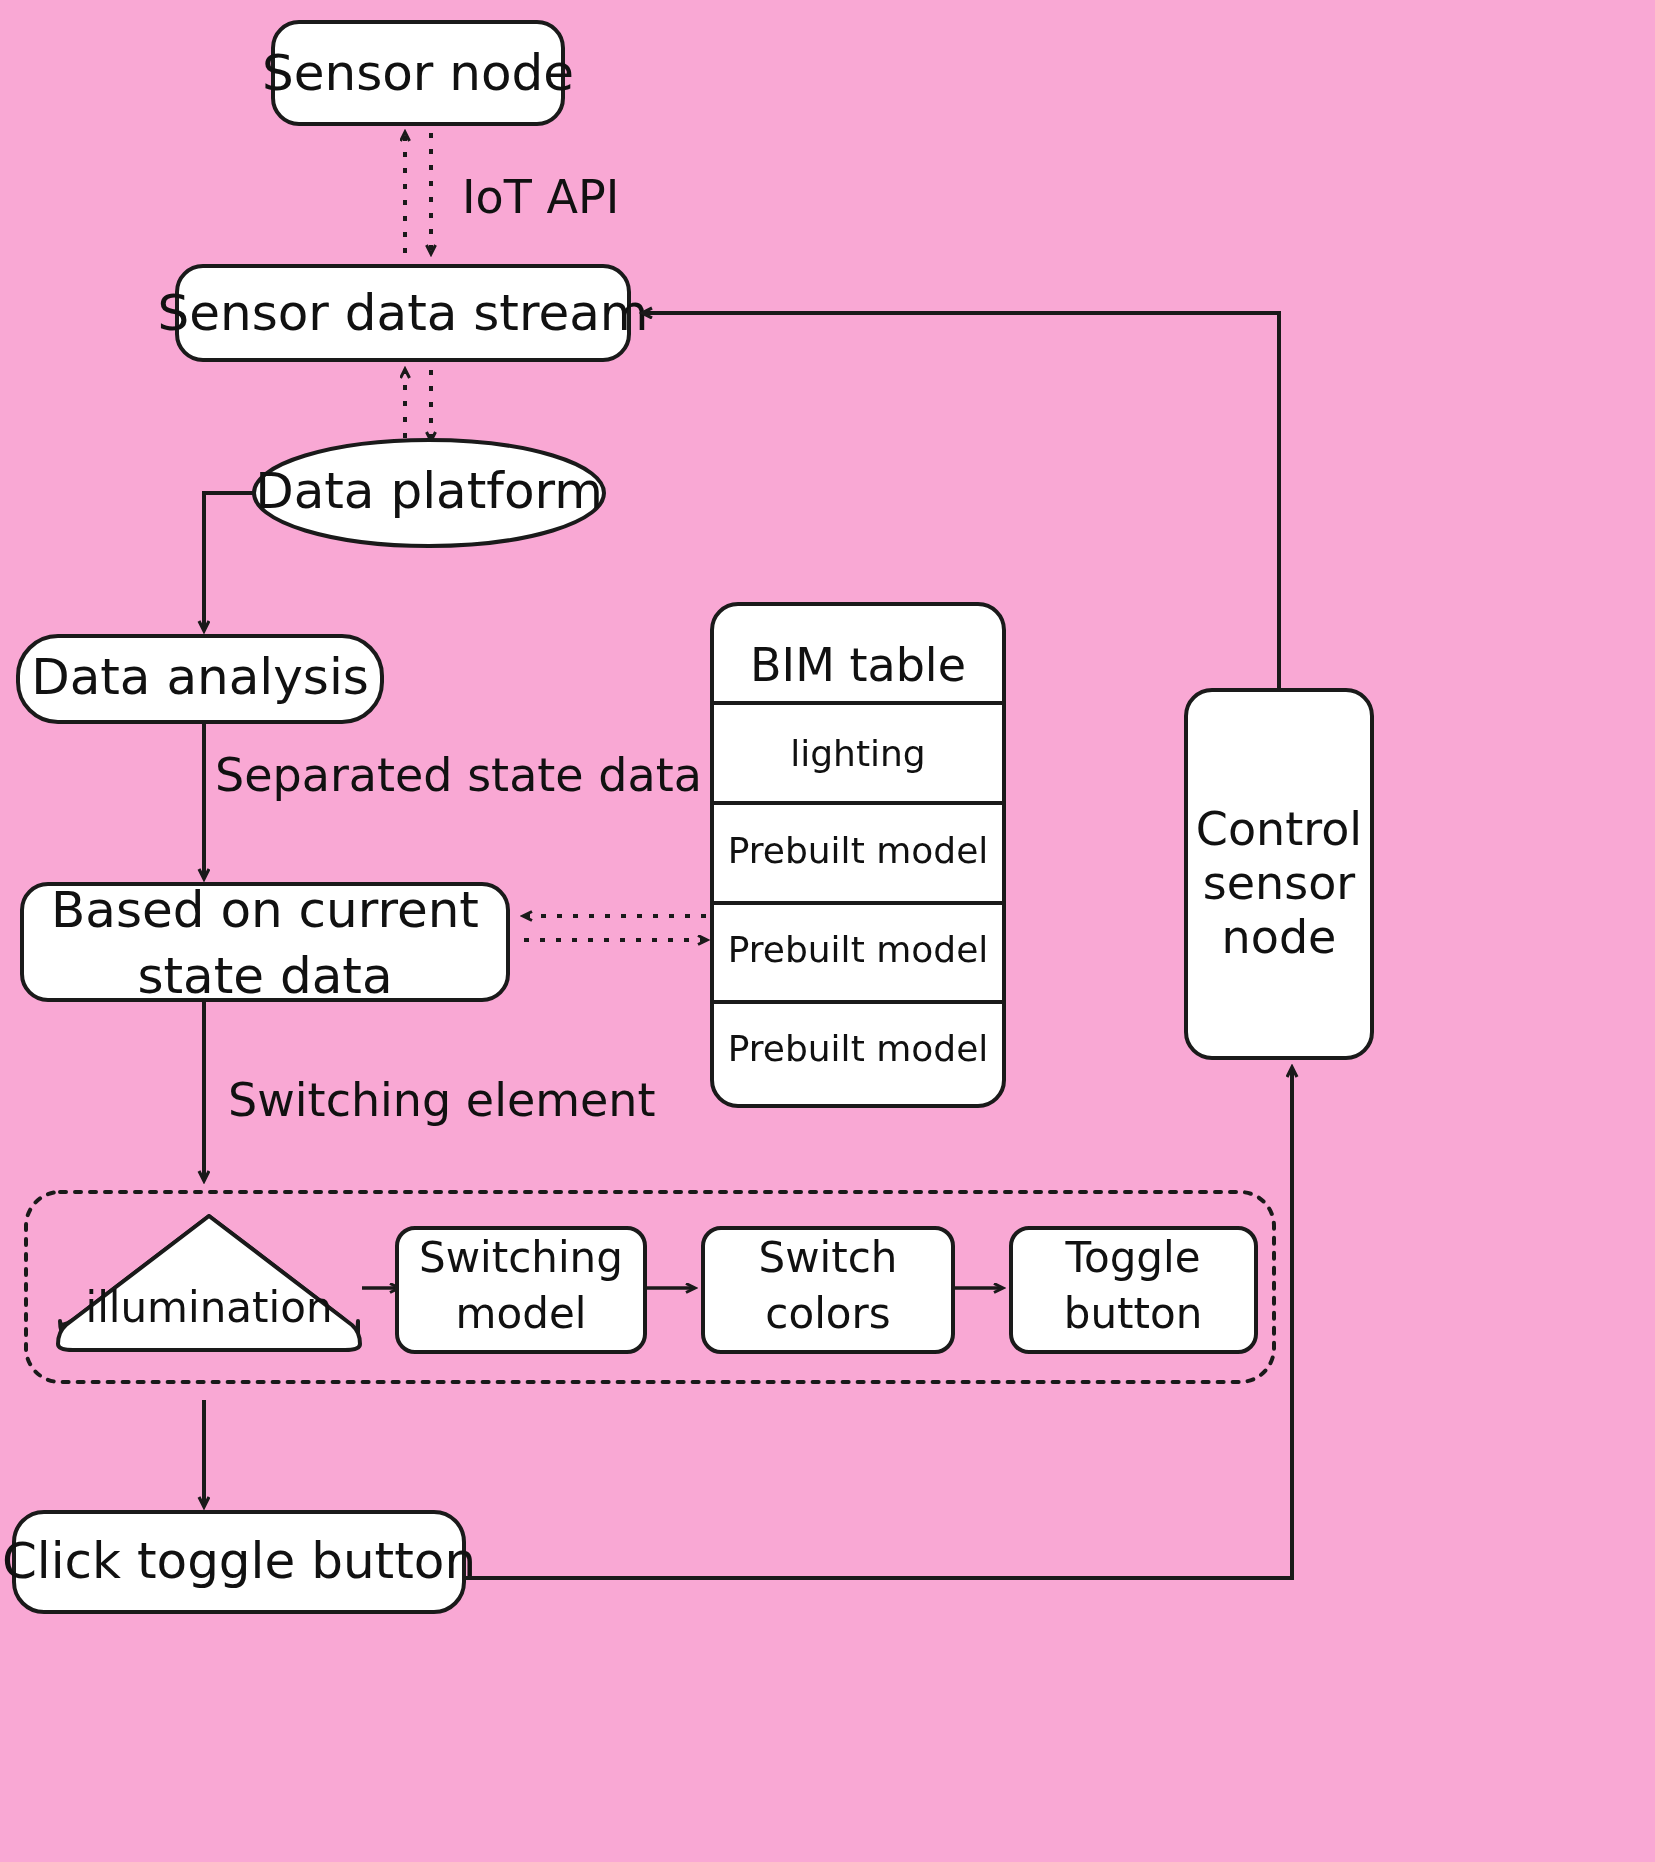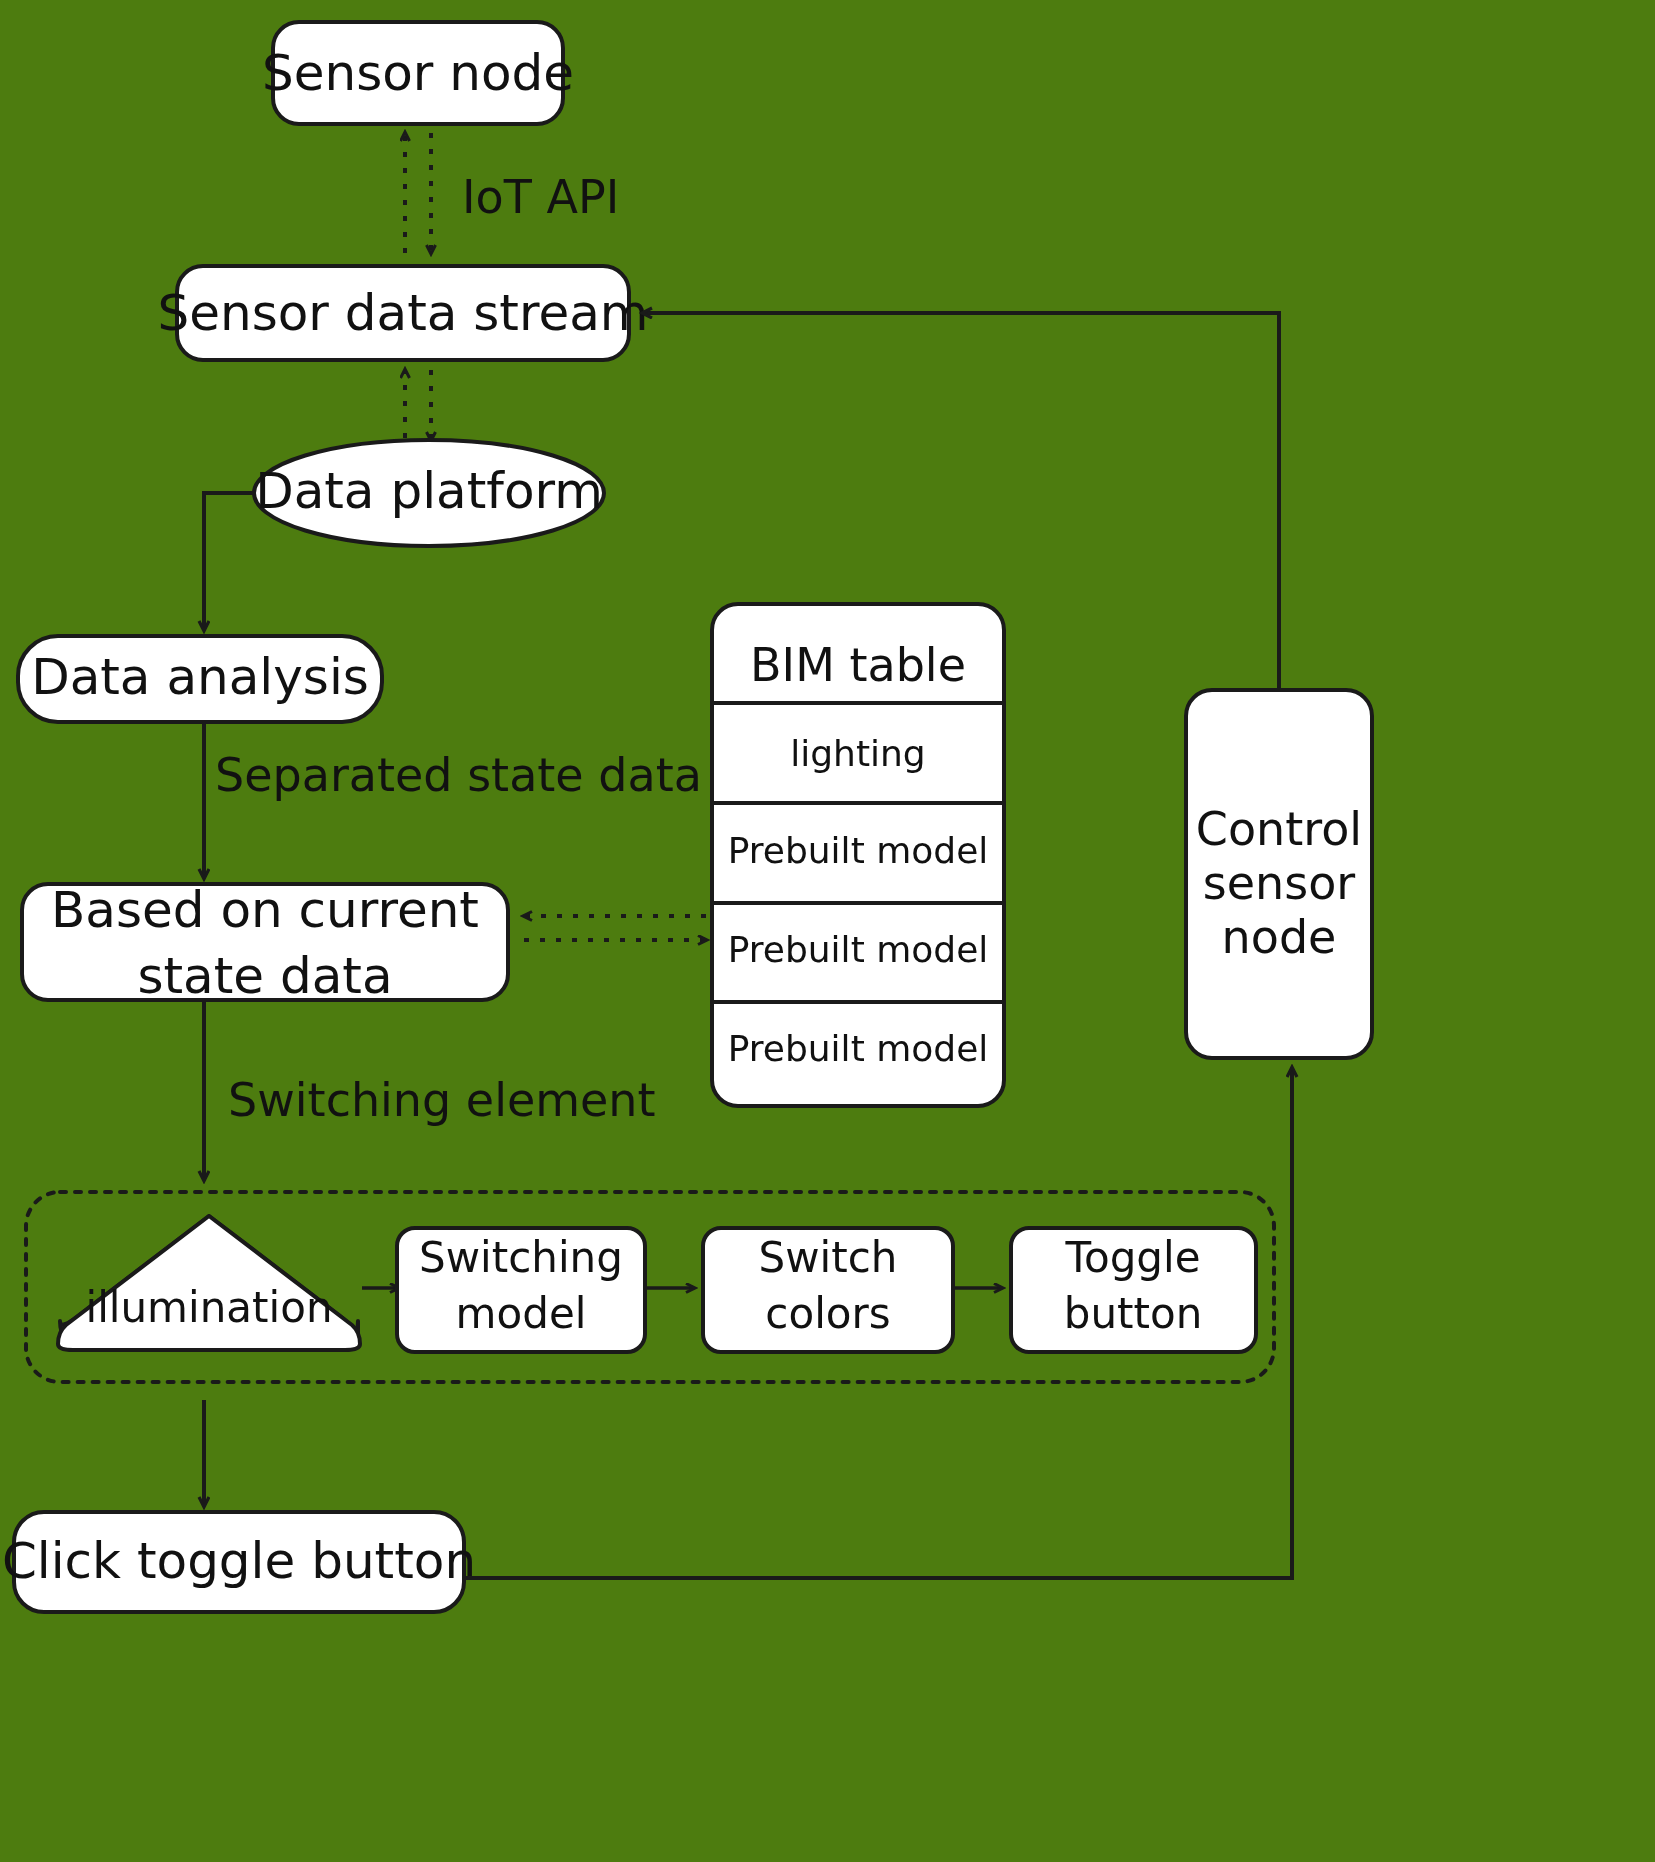--- a/index.html
+++ b/index.html
@@ -4,21 +4,21 @@
 <style>
   html, body {
     margin: 0;
     padding: 0;
     background: #ffffff;
   }
   #canvas-wrap {
     position: relative;
     width: 1655px;
     height: 1862px;
-    background: #4d7c0f;
+    background: #f9a8d4;
     font-family: "DejaVu Sans", sans-serif;
   }
   svg#flow {
     display: block;
     width: 1655px;
     height: 1862px;
   }
   .node-rect {
     fill: #ffffff;
     stroke: #1a1a1a;

